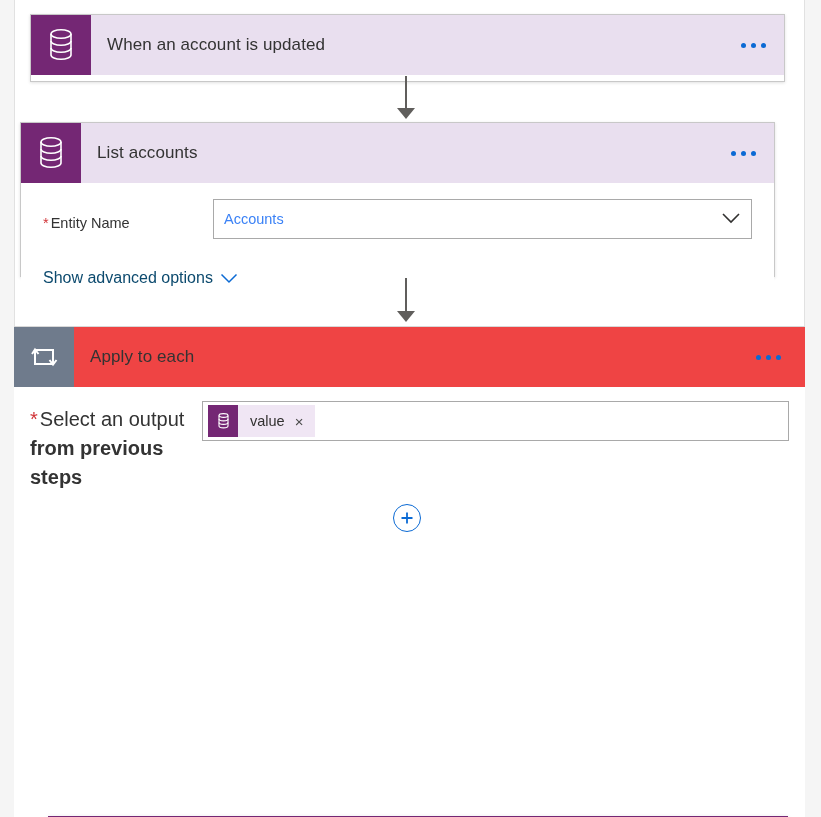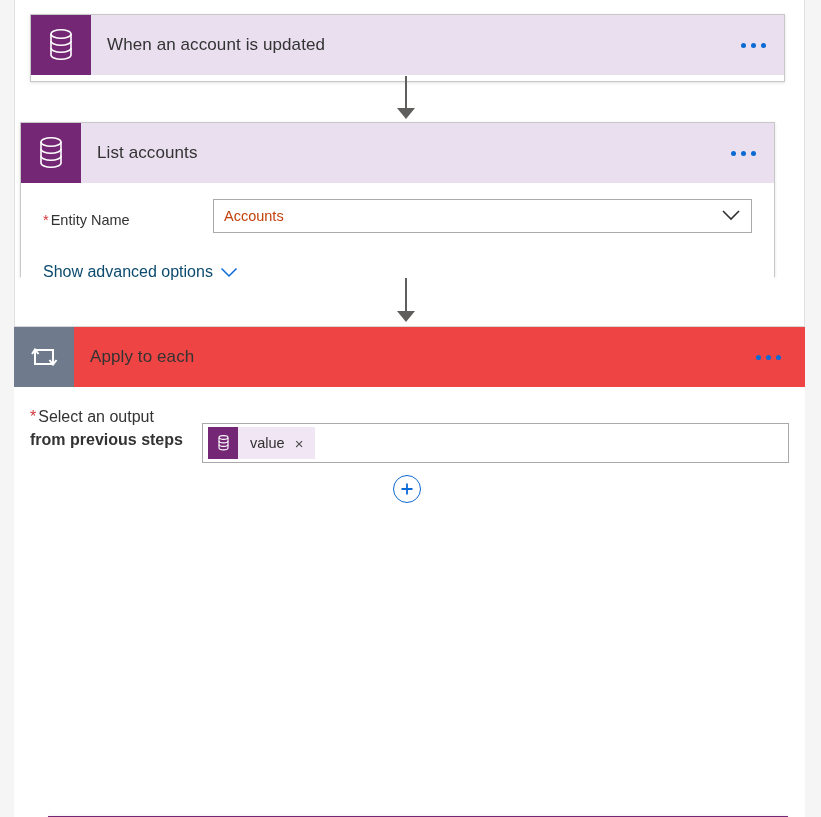--- a/index.html
+++ b/index.html
@@ -126,26 +126,26 @@
     color: #d13438;
     margin-right: 2px;
   }
   .field-control {
     flex: 1 1 auto;
     position: relative;
   }
   .textbox {
     border: 1px solid #a9a9a9;
     background: #fff;
-    height: 34px;
+    height: 40px;
     display: flex;
     align-items: center;
     padding: 0 10px;
     font-size: 14.5px;
-    color: #c2410c;
+    color: #3b82f6;
     box-sizing: border-box;
     position: relative;
   }
   .chevron {
     position: absolute;
     right: 10px;
     top: 50%;
     transform: translateY(-50%);
     pointer-events: none;
   }
@@ -227,36 +227,35 @@
   }
 
   .loop-output-row {
     display: flex;
     align-items: flex-start;
     padding: 0 16px 0 16px;
   }
   .loop-output-label {
     width: 172px;
     flex: 0 0 172px;
-    font-size: 16px;
+    font-size: 20px;
     color: #333;
     line-height: 1.45;
     padding-top: 4px;
   }
   .loop-output-box {
     flex: 1 1 auto;
     border: 1px solid #a9a9a9;
     background: #fff;
     height: 40px;
     display: flex;
     align-items: center;
     padding: 0 4px;
     box-sizing: border-box;
     max-width: 590px;
-    margin-top: 22px;
   }
 
   .add-step-row {
     display: flex;
     justify-content: center;
     margin-top: 12px;
   }
   .plus-btn {
     width: 26px; height: 26px;
     border: 1.5px solid #0b6ad4;

